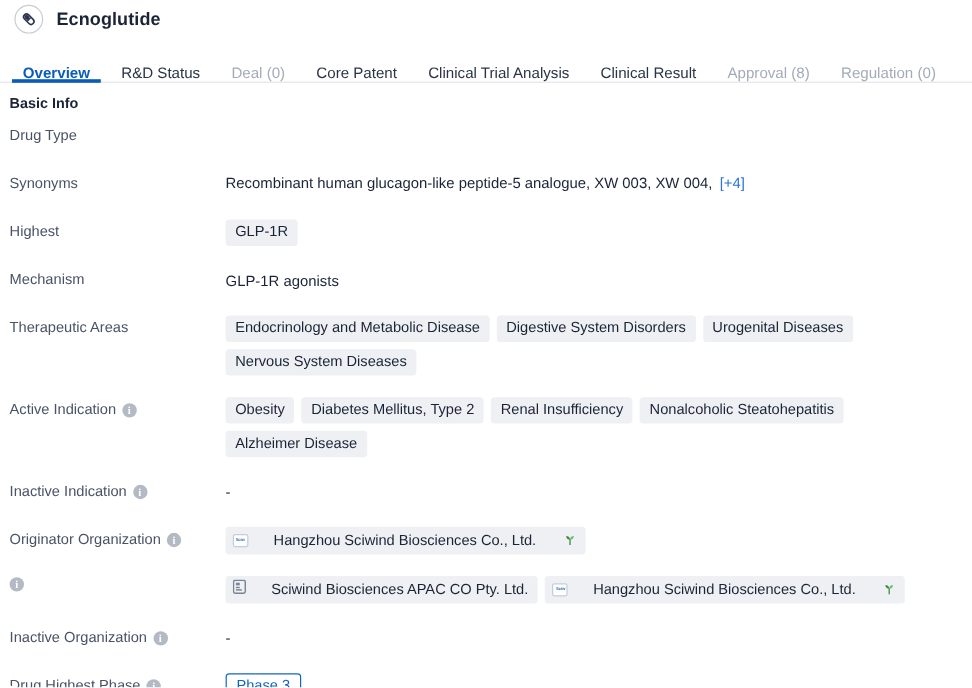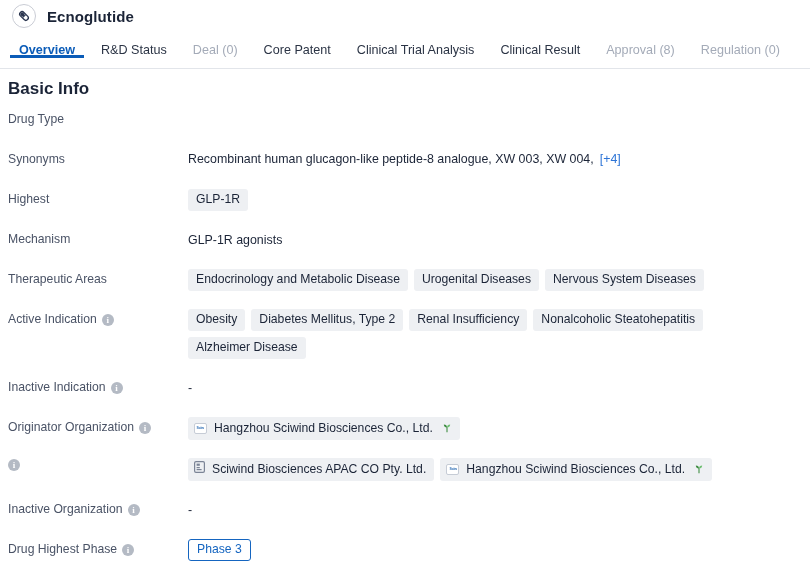--- a/index.html
+++ b/index.html
@@ -34,21 +34,21 @@
     font-size: 15px;
     font-weight: bold;
     color: #1b2437;
     letter-spacing: .1px;
   }
 
   
   .tabbar {
     height: 37px;
     display: flex;
-    align-items: center;
+    align-items: flex-end;
     border-bottom: 1px solid #e2e5ea;
     padding-left: 6px;
     background: #fff;
   }
   .tab {
     position: relative;
     display: flex; align-items: center;
     padding: 0 13px;
     font-size: 12.6px;
     color: #2b3445;
@@ -61,21 +61,21 @@
     position: absolute;
     left: 4px; right: 4px; bottom: -1px;
     height: 3px;
     background: #0b5cb8;
   }
   .tab.disabled { color: #a4abb8; }
 
   
   .content { padding: 10px 0 0 0; }
   .section-title {
-    font-size: 17px;
+    font-size: 12px;
     font-weight: bold;
     color: #1b2437;
     padding: 0 0 0 8px;
     margin-bottom: 8px;
   }
   .row {
     display: flex;
     align-items: flex-start;
     min-height: 24px;
     margin-bottom: 16px;
@@ -129,21 +129,21 @@
     padding: 3px 8px 4px 8px;
     font-size: 12.2px;
     color: #1b2437;
     line-height: 15px;
     white-space: nowrap;
     cursor: default;
   }
   .chip-org {
     display: inline-flex;
     align-items: center;
-    gap: 7px;
+    gap: 21px;
     background: #eef0f3;
     border-radius: 3px;
     padding: 3px 8px 4px 6px;
     font-size: 12.2px;
     color: #1b2437;
     line-height: 16px;
     white-space: nowrap;
     cursor: pointer;
   }
   .org-logo {
@@ -220,21 +220,21 @@
       <div class="rlabel">
         <span>Drug Type</span>
       </div>
     </div>
 
     <div class="row">
       <div class="rlabel">
         <span>Synonyms</span>
       </div>
       <div class="rvalue">
-        <span class="syn-text">Recombinant human glucagon-like peptide-8 analogue,  XW 003,  XW 004,</span>
+        <span class="syn-text">Recombinant human glucagon-like peptide-5 analogue,  XW 003,  XW 004,</span>
         <span class="link">[+4]</span>
       </div>
     </div>
 
     <div class="row">
       <div class="rlabel">
         <span>Highest</span>
       </div>
       <div class="rvalue">
         <span class="chip">GLP-1R</span>
@@ -247,20 +247,21 @@
       </div>
       <div class="rvalue plain">GLP-1R agonists</div>
     </div>
 
     <div class="row">
       <div class="rlabel">
         <span>Therapeutic Areas</span>
       </div>
       <div class="rvalue">
         <span class="chip">Endocrinology and Metabolic Disease</span>
+        <span class="chip">Digestive System Disorders</span>
         <span class="chip">Urogenital Diseases</span>
         <span class="chip">Nervous System Diseases</span>
       </div>
     </div>
 
     <div class="row">
       <div class="rlabel">
         <span>Active Indication</span>
         <span class="info-i">i</span>
       </div>

